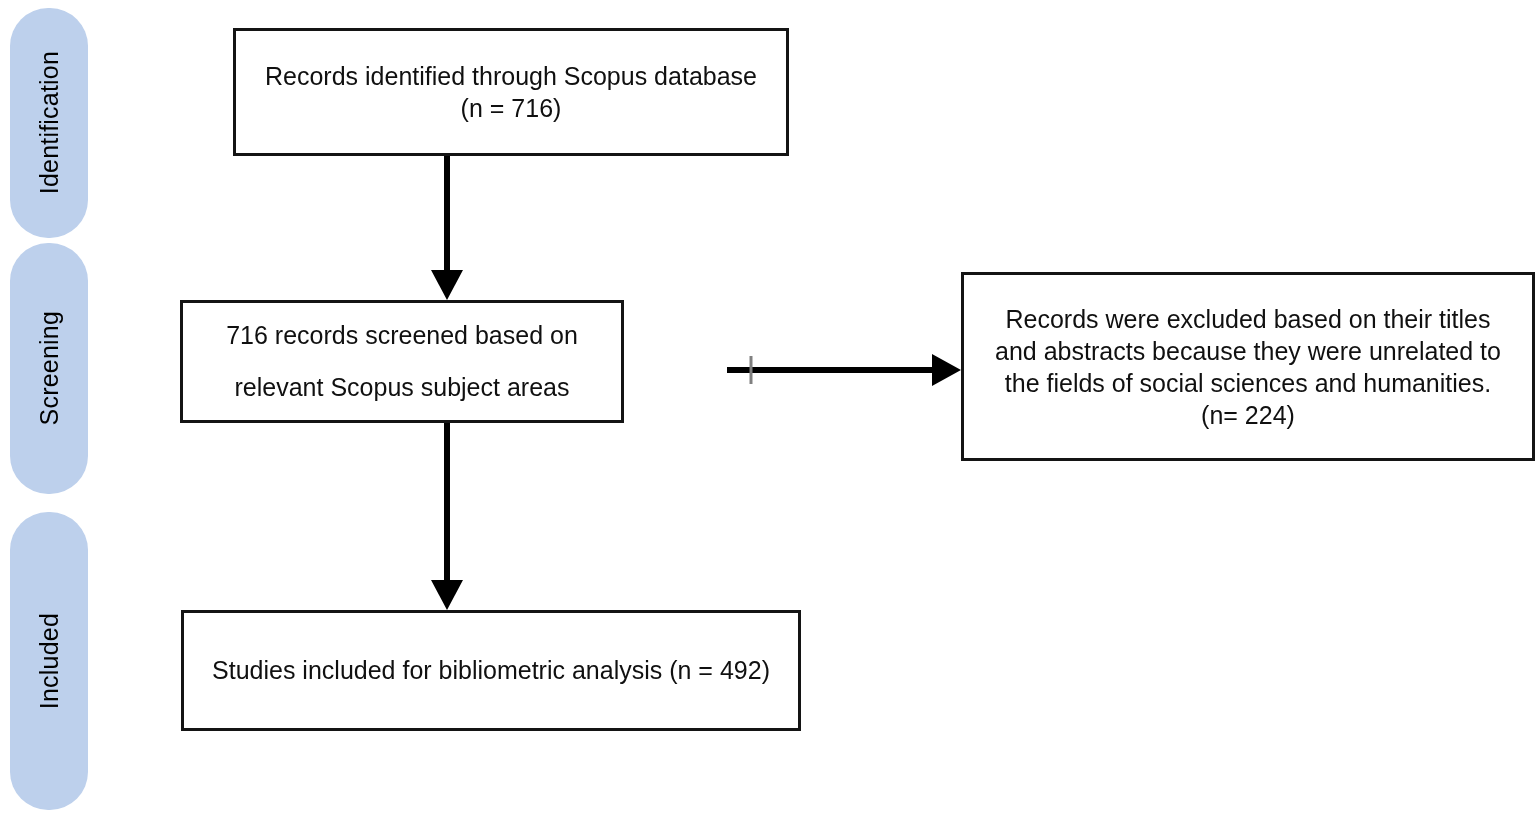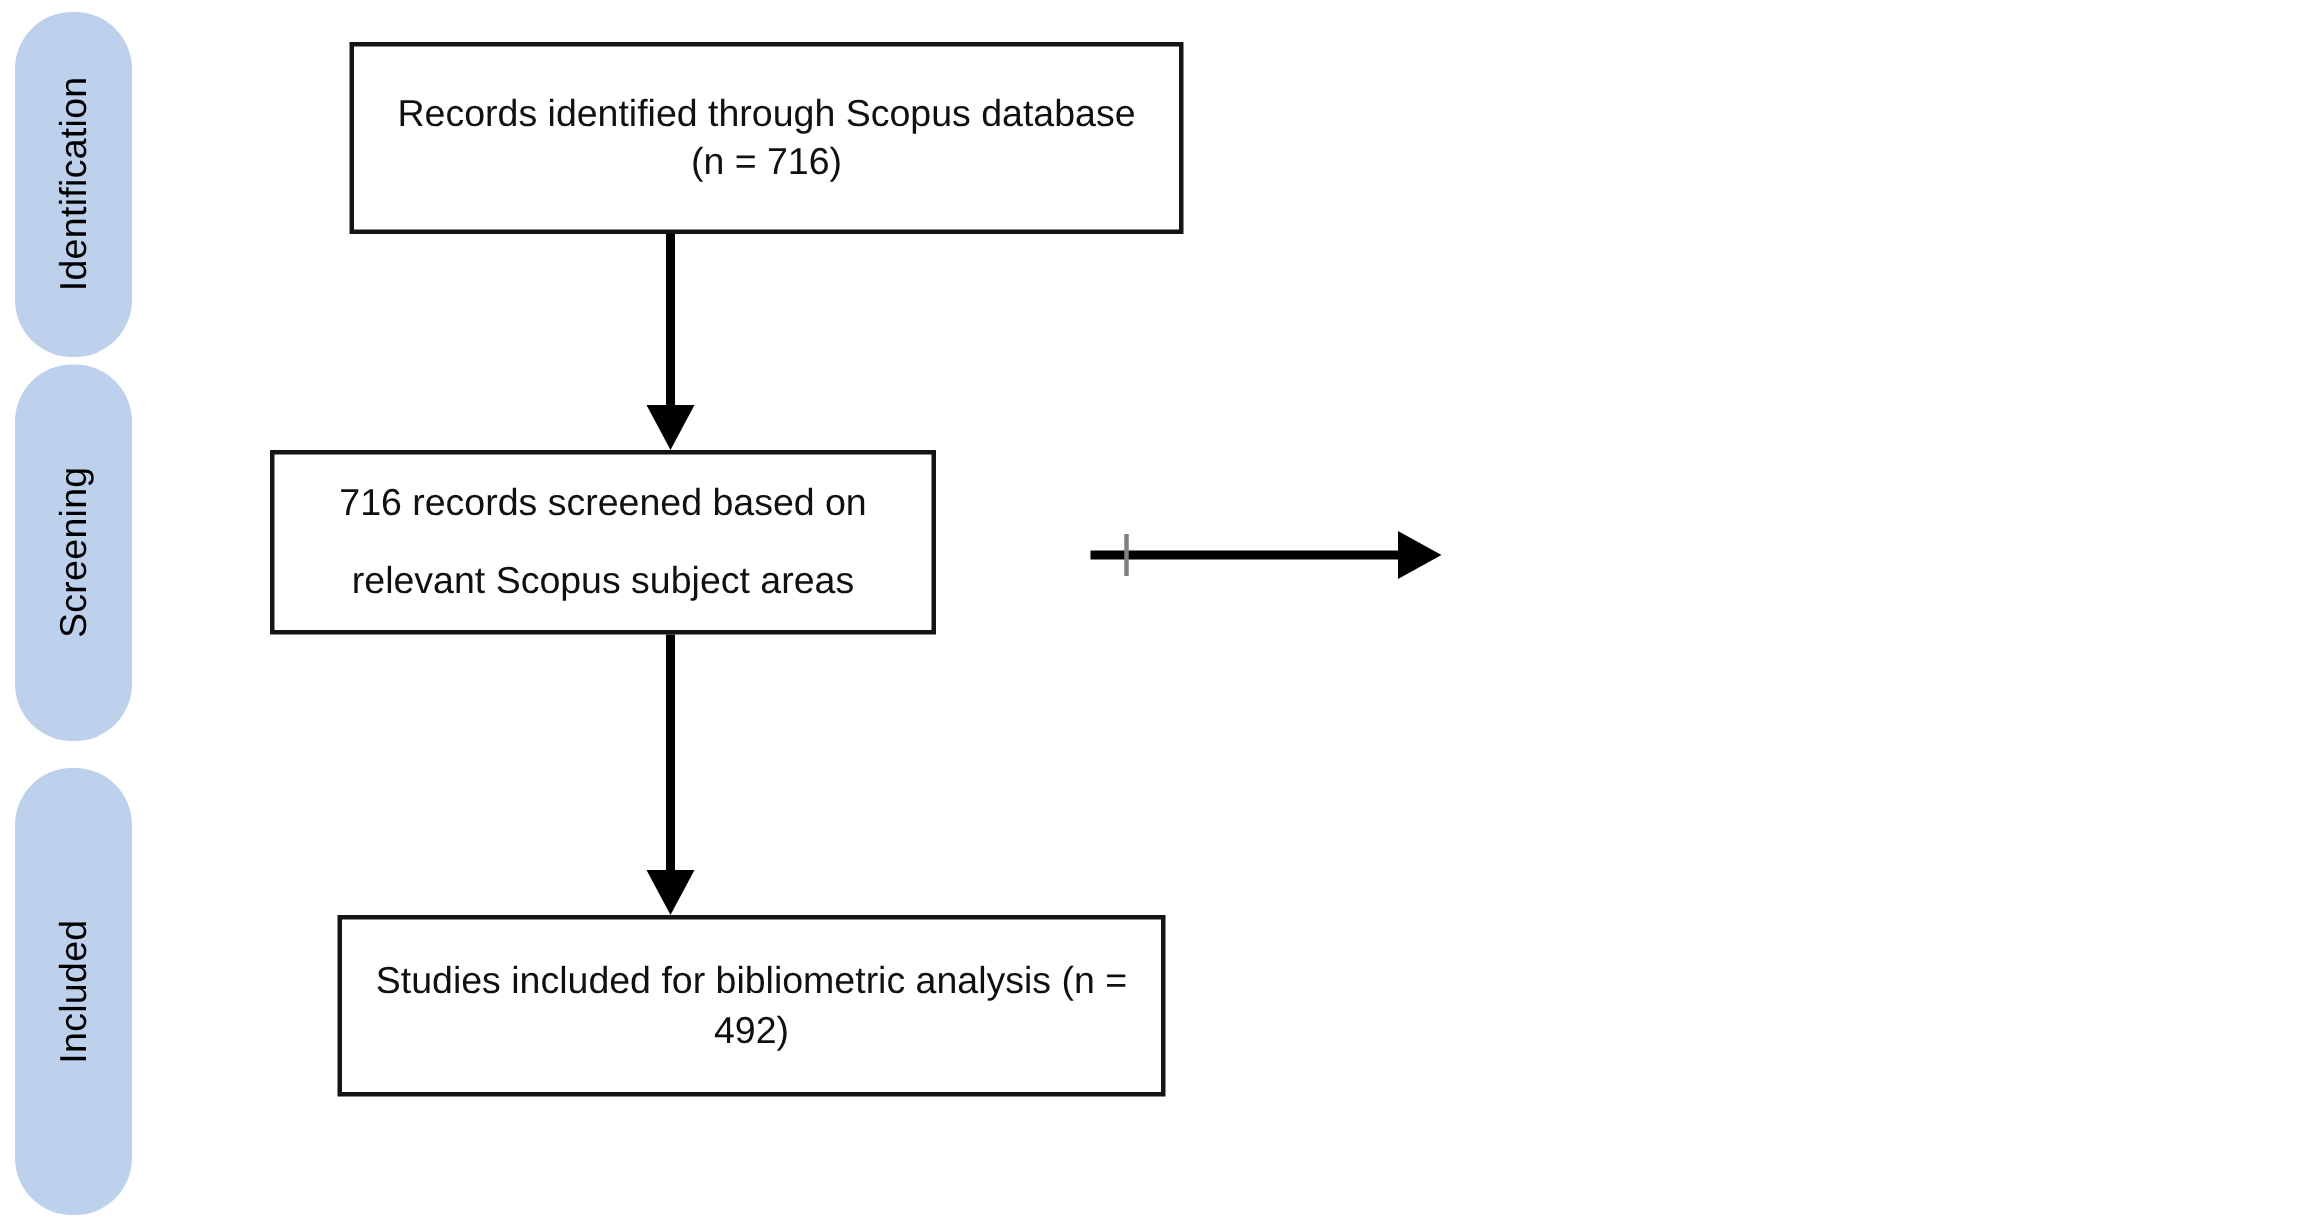--- a/index.html
+++ b/index.html
@@ -69,21 +69,21 @@
     left: 180px; top: 300px; width: 444px; height: 123px;
   }
   #box-screened .flow-box-text { line-height: 2.05; }
 
   #box-excluded {
     left: 961px; top: 272px; width: 574px; height: 189px;
   }
   #box-excluded .flow-box-text { line-height: 1.28; padding: 0 22px; }
 
   #box-included {
-    left: 181px; top: 610px; width: 552px; height: 121px; margin-left: 44px;
+    left: 181px; top: 610px; width: 620px; height: 121px;
   }
 
   
   #connectors {
     position: absolute;
     left: 0;
     top: 0;
     width: 1535px;
     height: 820px;
     pointer-events: none;
@@ -107,20 +107,23 @@
   </div>
 
   <div class="flow-box" id="box-identified">
     <span class="flow-box-text">Records identified through Scopus database (n = 716)</span>
   </div>
 
   <div class="flow-box" id="box-screened">
     <span class="flow-box-text">716 records screened based on relevant Scopus subject areas</span>
   </div>
 
+  <div class="flow-box" id="box-excluded">
+    <span class="flow-box-text">Records were excluded based on their titles and abstracts because they were unrelated to the fields of social sciences and humanities. (n= 224)</span>
+  </div>
 
   <div class="flow-box" id="box-included">
     <span class="flow-box-text">Studies included for bibliometric analysis (n = 492)</span>
   </div>
 
   <svg id="connectors" viewBox="0 0 1535 820">
 
     <g>
       <line x1="447" y1="156" x2="447" y2="274" stroke="#000000" stroke-width="6"></line>
       <polygon points="431,270 463,270 447,300" fill="#000000"></polygon>

